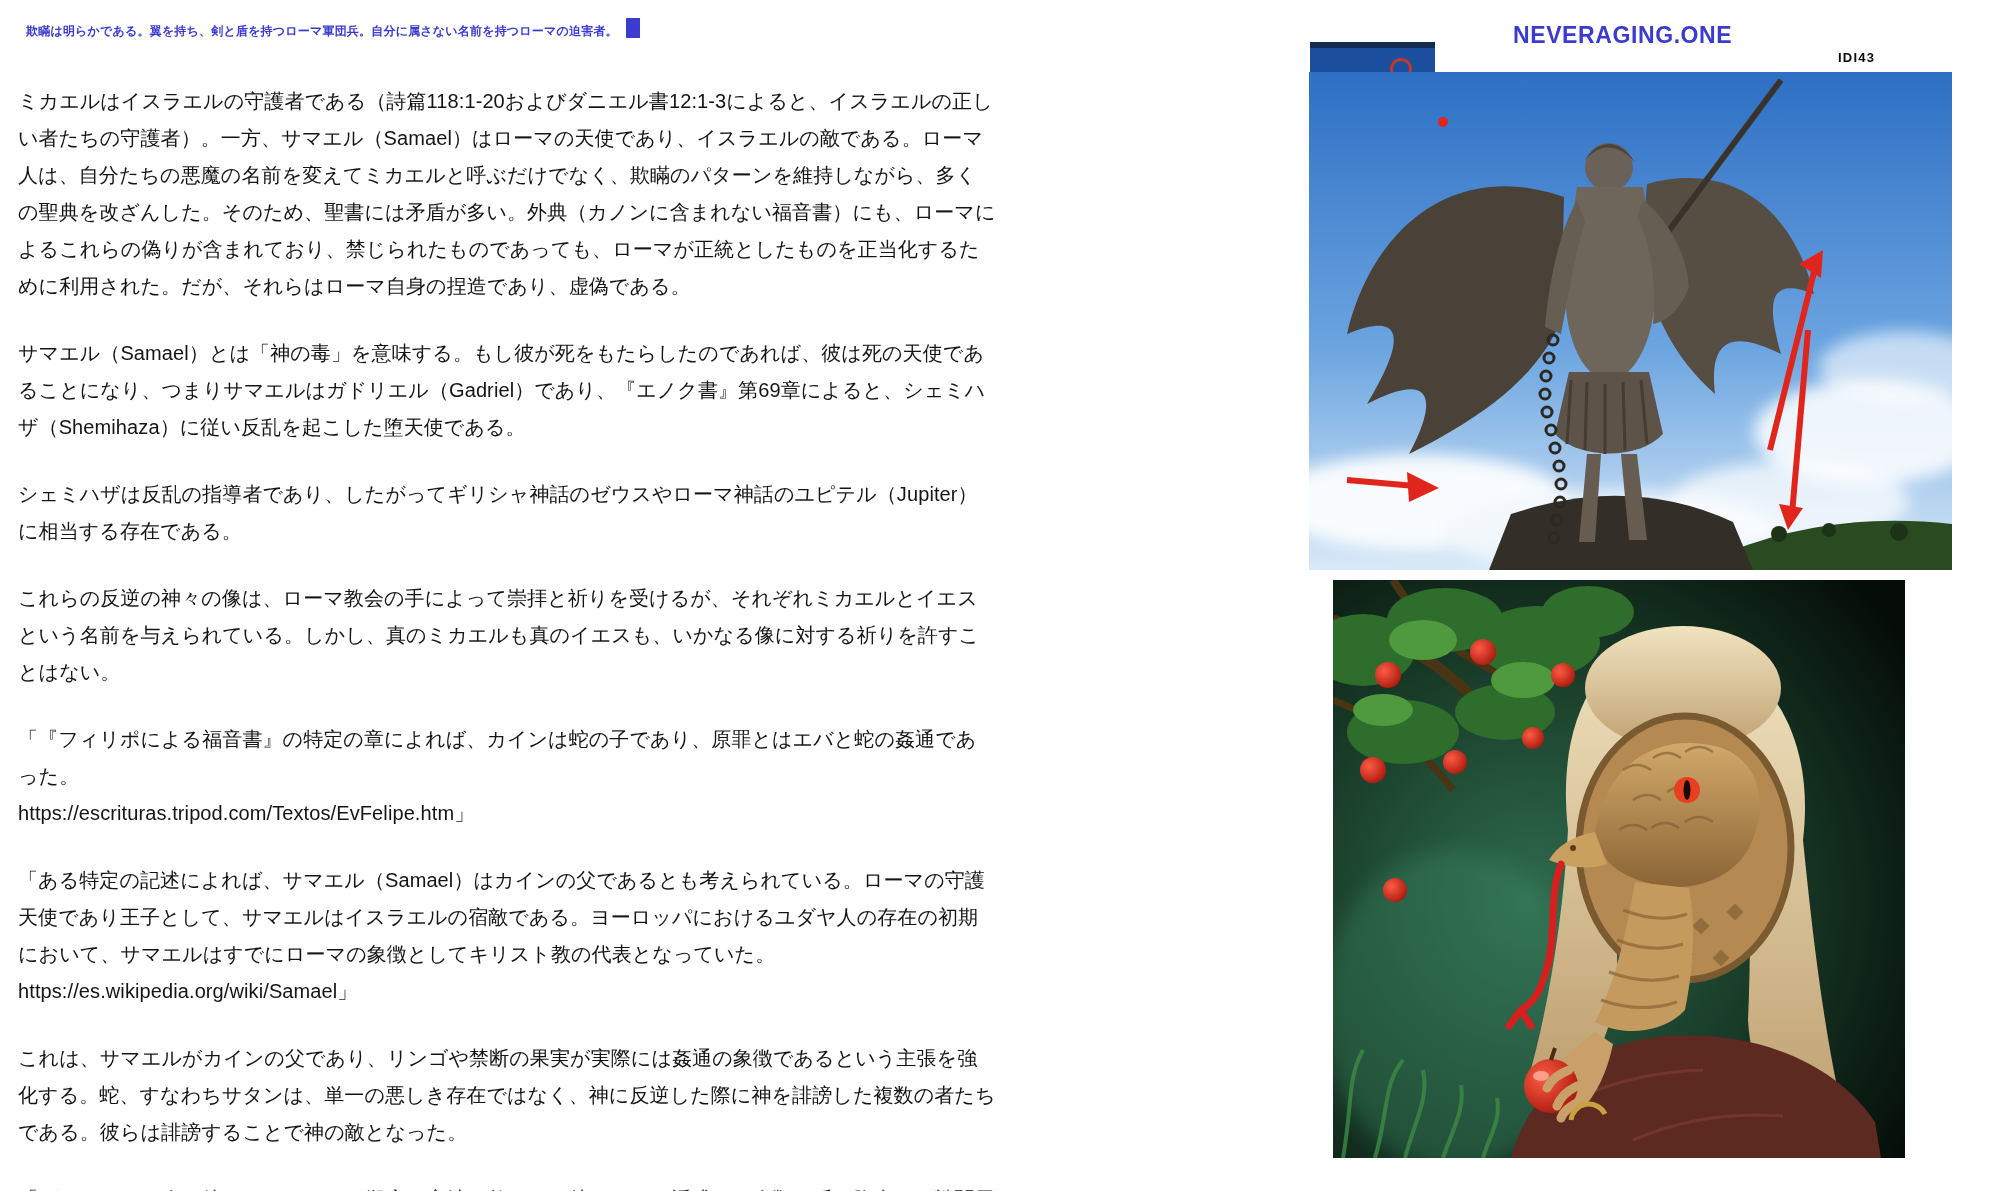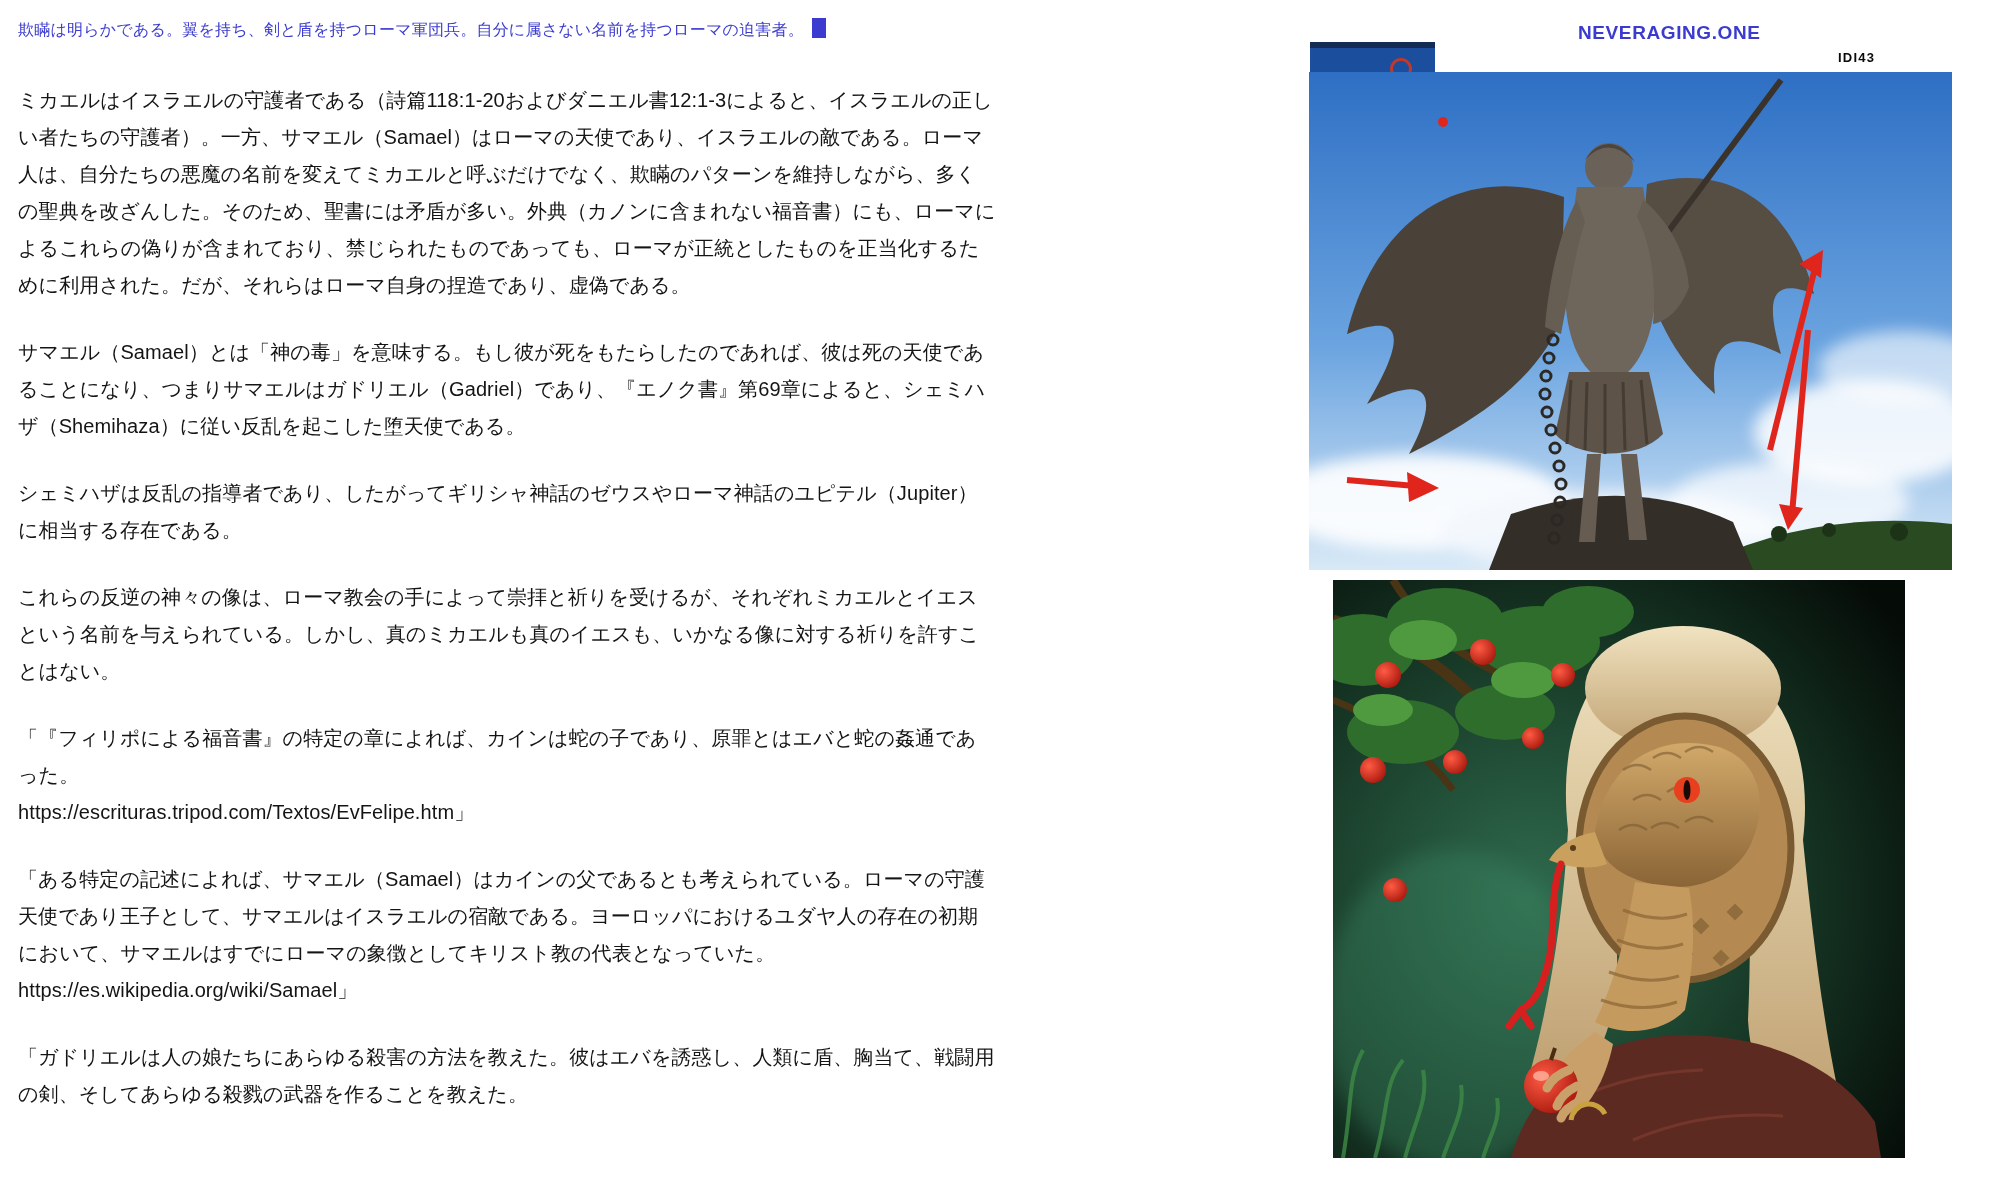--- a/index.html
+++ b/index.html
@@ -3,36 +3,36 @@
 <meta charset="utf-8">
 <style>
   html,body{margin:0;padding:0;background:#ffffff;}
   .canvas{
     position:relative;width:1994px;height:1191px;background:#ffffff;
     font-family:"Liberation Sans",sans-serif;overflow:hidden;
   }
   
   .doc-column{position:absolute;left:18px;top:18px;width:978px;color:#141414;}
   .intro{
-    margin:0 0 40px 0;font-size:16px;line-height:24px;font-weight:400;
+    margin:0 0 40px 8px;font-size:12px;line-height:24px;font-weight:700;
     color:#3b3bcf;letter-spacing:.2px;
   }
   .cursor{
     display:inline-block;width:14px;height:20px;background:#3b3bcf;
     vertical-align:-3px;margin-left:8px;
   }
   .paragraphs p{
     margin:0 0 30px 0;font-size:20px;line-height:37px;font-weight:500;
     letter-spacing:.1px;
   }
   .paragraphs b{font-weight:400;}
   
   .site-name{
-    position:absolute;left:1578px;top:22px;color:#3b3bcf;font-weight:700;
-    font-size:19px;letter-spacing:.6px;
+    position:absolute;left:1513px;top:22px;color:#3b3bcf;font-weight:700;
+    font-size:23px;letter-spacing:.6px;
   }
   .doc-id{
     position:absolute;left:1838px;top:10px;color:#0a0a0a;font-weight:700;
     font-size:13px;letter-spacing:1.2px;margin-top:40px;
   }
   
   .blue-chip{
     position:absolute;left:1310px;top:42px;width:125px;height:30px;
     background:#1b4e9c;border-top:6px solid #122c54;box-sizing:border-box;
   }
@@ -52,20 +52,21 @@
 
   <div class="doc-column">
     <p class="intro"><span>欺瞞は明らかである。翼を持ち、剣と盾を持つローマ軍団兵。自分に属さない名前を持つローマの迫害者。</span><span class="cursor"></span></p>
     <div class="paragraphs">
         <p><span>ミカエルはイスラエルの守護者である（詩篇</span><b>118:1-20</b><span>およびダニエル書</span><b>12:1-3</b><span>によると、イスラエルの正しい者たちの守護者）。一方、サマエル（</span><b>Samael</b><span>）はローマの天使であり、イスラエルの敵である。ローマ人は、自分たちの悪魔の名前を変えてミカエルと呼ぶだけでなく、欺瞞のパターンを維持しながら、多くの聖典を改ざんした。そのため、聖書には矛盾が多い。外典（カノンに含まれない福音書）にも、ローマによるこれらの偽りが含まれており、禁じられたものであっても、ローマが正統としたものを正当化するために利用された。だが、それらはローマ自身の捏造であり、虚偽である。</span></p>
         <p><span>サマエル（</span><b>Samael</b><span>）とは「神の毒」を意味する。もし彼が死をもたらしたのであれば、彼は死の天使であることになり、つまりサマエルはガドリエル（</span><b>Gadriel</b><span>）であり、『エノク書』第</span><b>69</b><span>章によると、シェミハザ（</span><b>Shemihaza</b><span>）に従い反乱を起こした堕天使である。</span></p>
         <p><span>シェミハザは反乱の指導者であり、したがってギリシャ神話のゼウスやローマ神話のユピテル（</span><b>Jupiter</b><span>）に相当する存在である。</span></p>
         <p><span>これらの反逆の神々の像は、ローマ教会の手によって崇拝と祈りを受けるが、それぞれミカエルとイエスという名前を与えられている。しかし、真のミカエルも真のイエスも、いかなる像に対する祈りを許すことはない。</span></p>
         <p><span>「『フィリポによる福音書』の特定の章によれば、カインは蛇の子であり、原罪とはエバと蛇の姦通であった。</span><br><b>https://escrituras.tripod.com/Textos/EvFelipe.htm</b><span>」</span></p>
         <p><span>「ある特定の記述によれば、サマエル（</span><b>Samael</b><span>）はカインの父であるとも考えられている。ローマの守護天使であり王子として、サマエルはイスラエルの宿敵である。ヨーロッパにおけるユダヤ人の存在の初期において、サマエルはすでにローマの象徴としてキリスト教の代表となっていた。</span><br><b>https://es.wikipedia.org/wiki/Samael</b><span>」</span></p>
+        <p><span>これは、サマエルがカインの父であり、リンゴや禁断の果実が実際には姦通の象徴であるという主張を強化する。蛇、すなわちサタンは、単一の悪しき存在ではなく、神に反逆した際に神を誹謗した複数の者たちである。彼らは誹謗することで神の敵となった。</span></p>
         <p><span>「ガドリエルは人の娘たちにあらゆる殺害の方法を教えた。彼はエバを誘惑し、人類に盾、胸当て、戦闘用の剣、そしてあらゆる殺戮の武器を作ることを教えた。</span><br></p>
       </div>
   </div>
 
   <div class="site-name">NEVERAGING.ONE</div>
   <div class="doc-id">IDI43</div>
 
   <div class="blue-chip">
     <div class="chip-red-circle"></div>
   </div>

